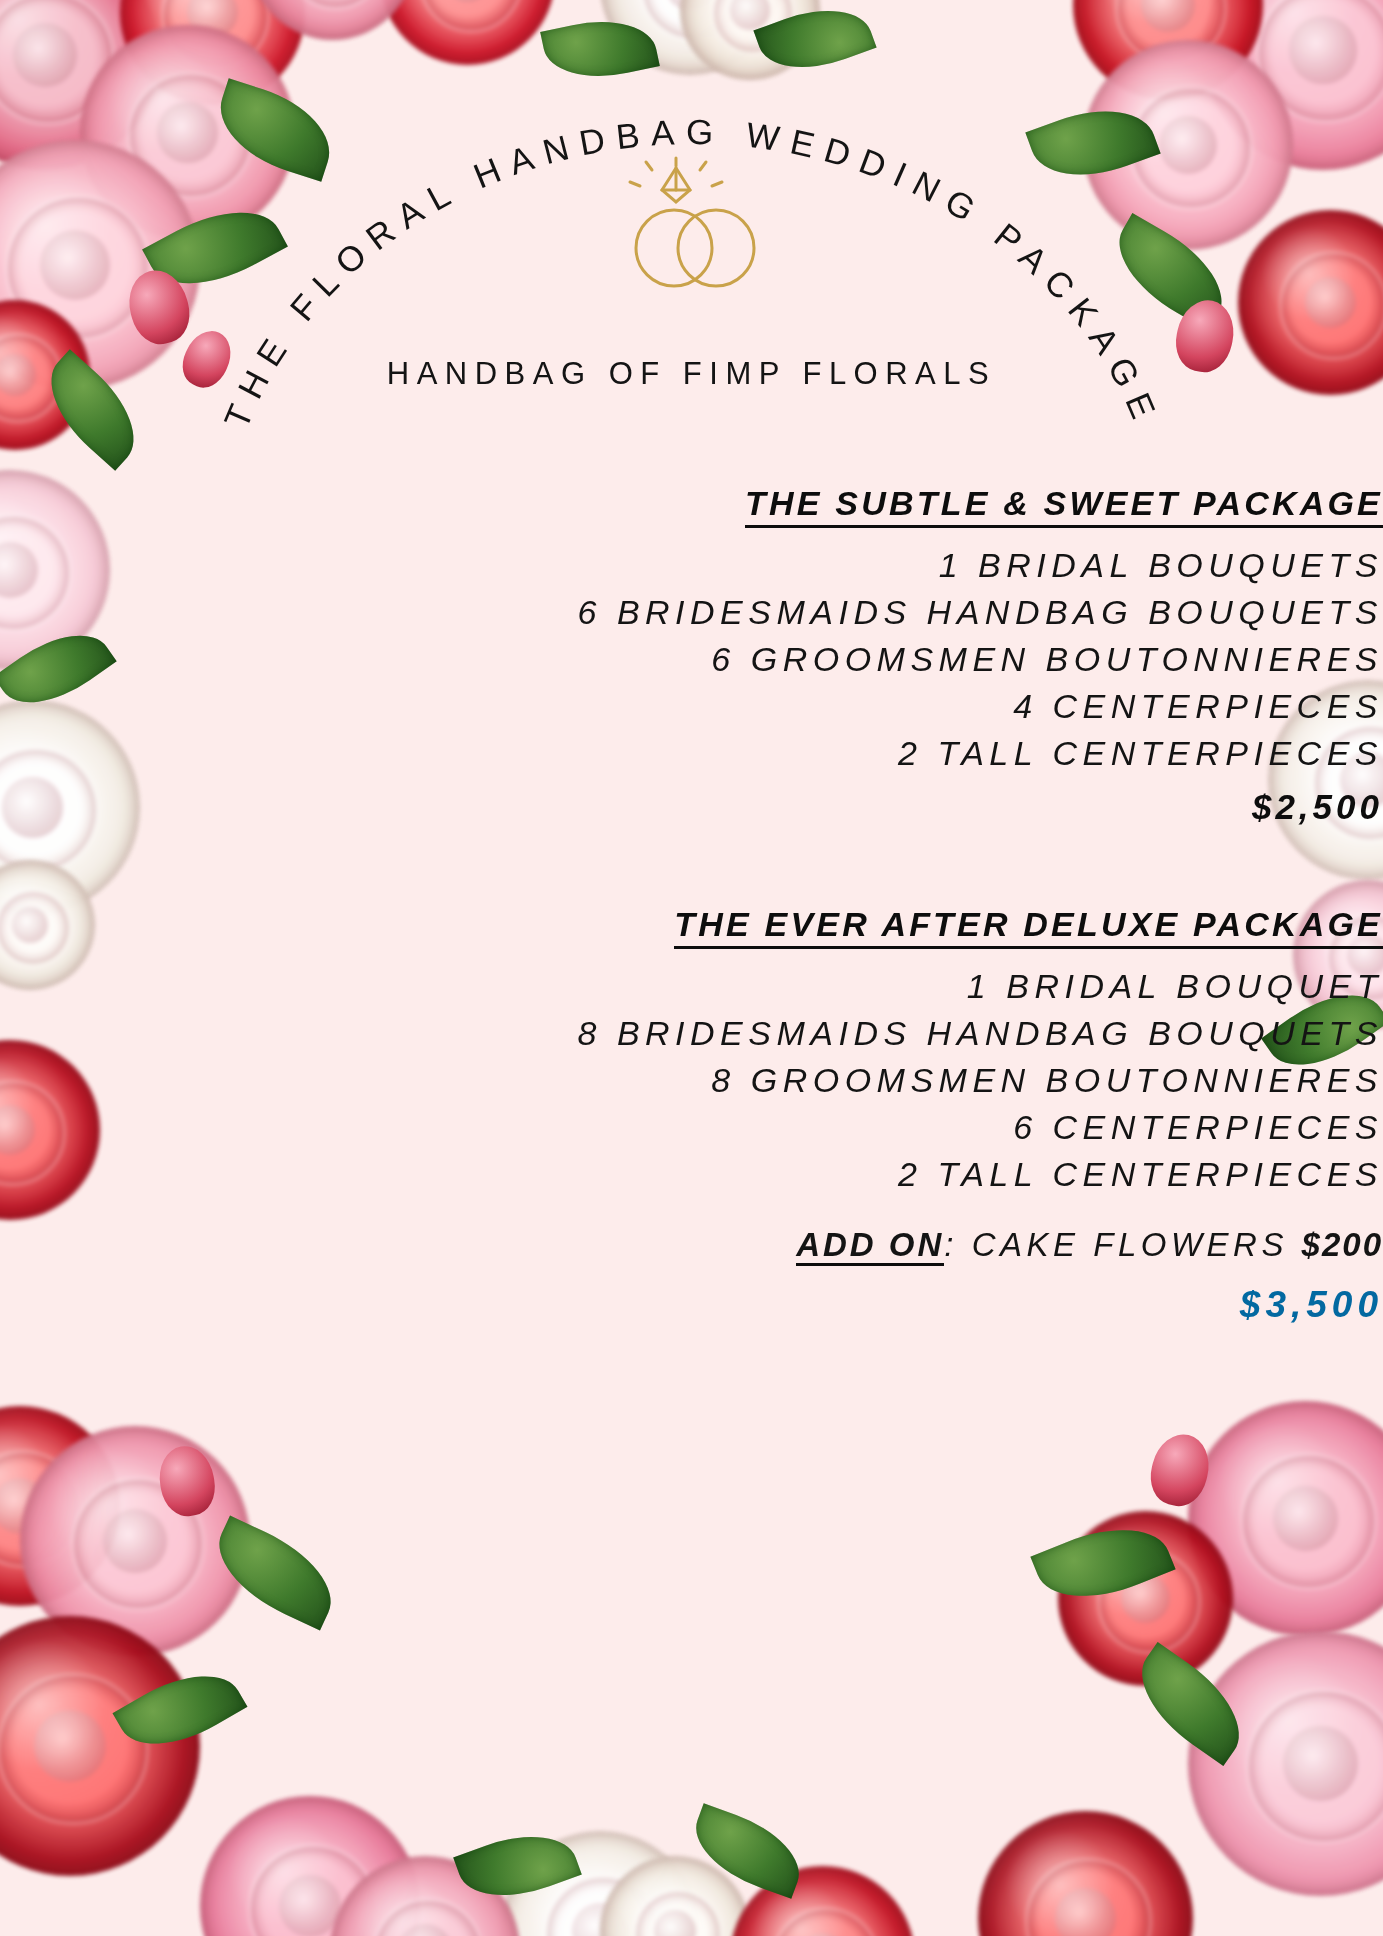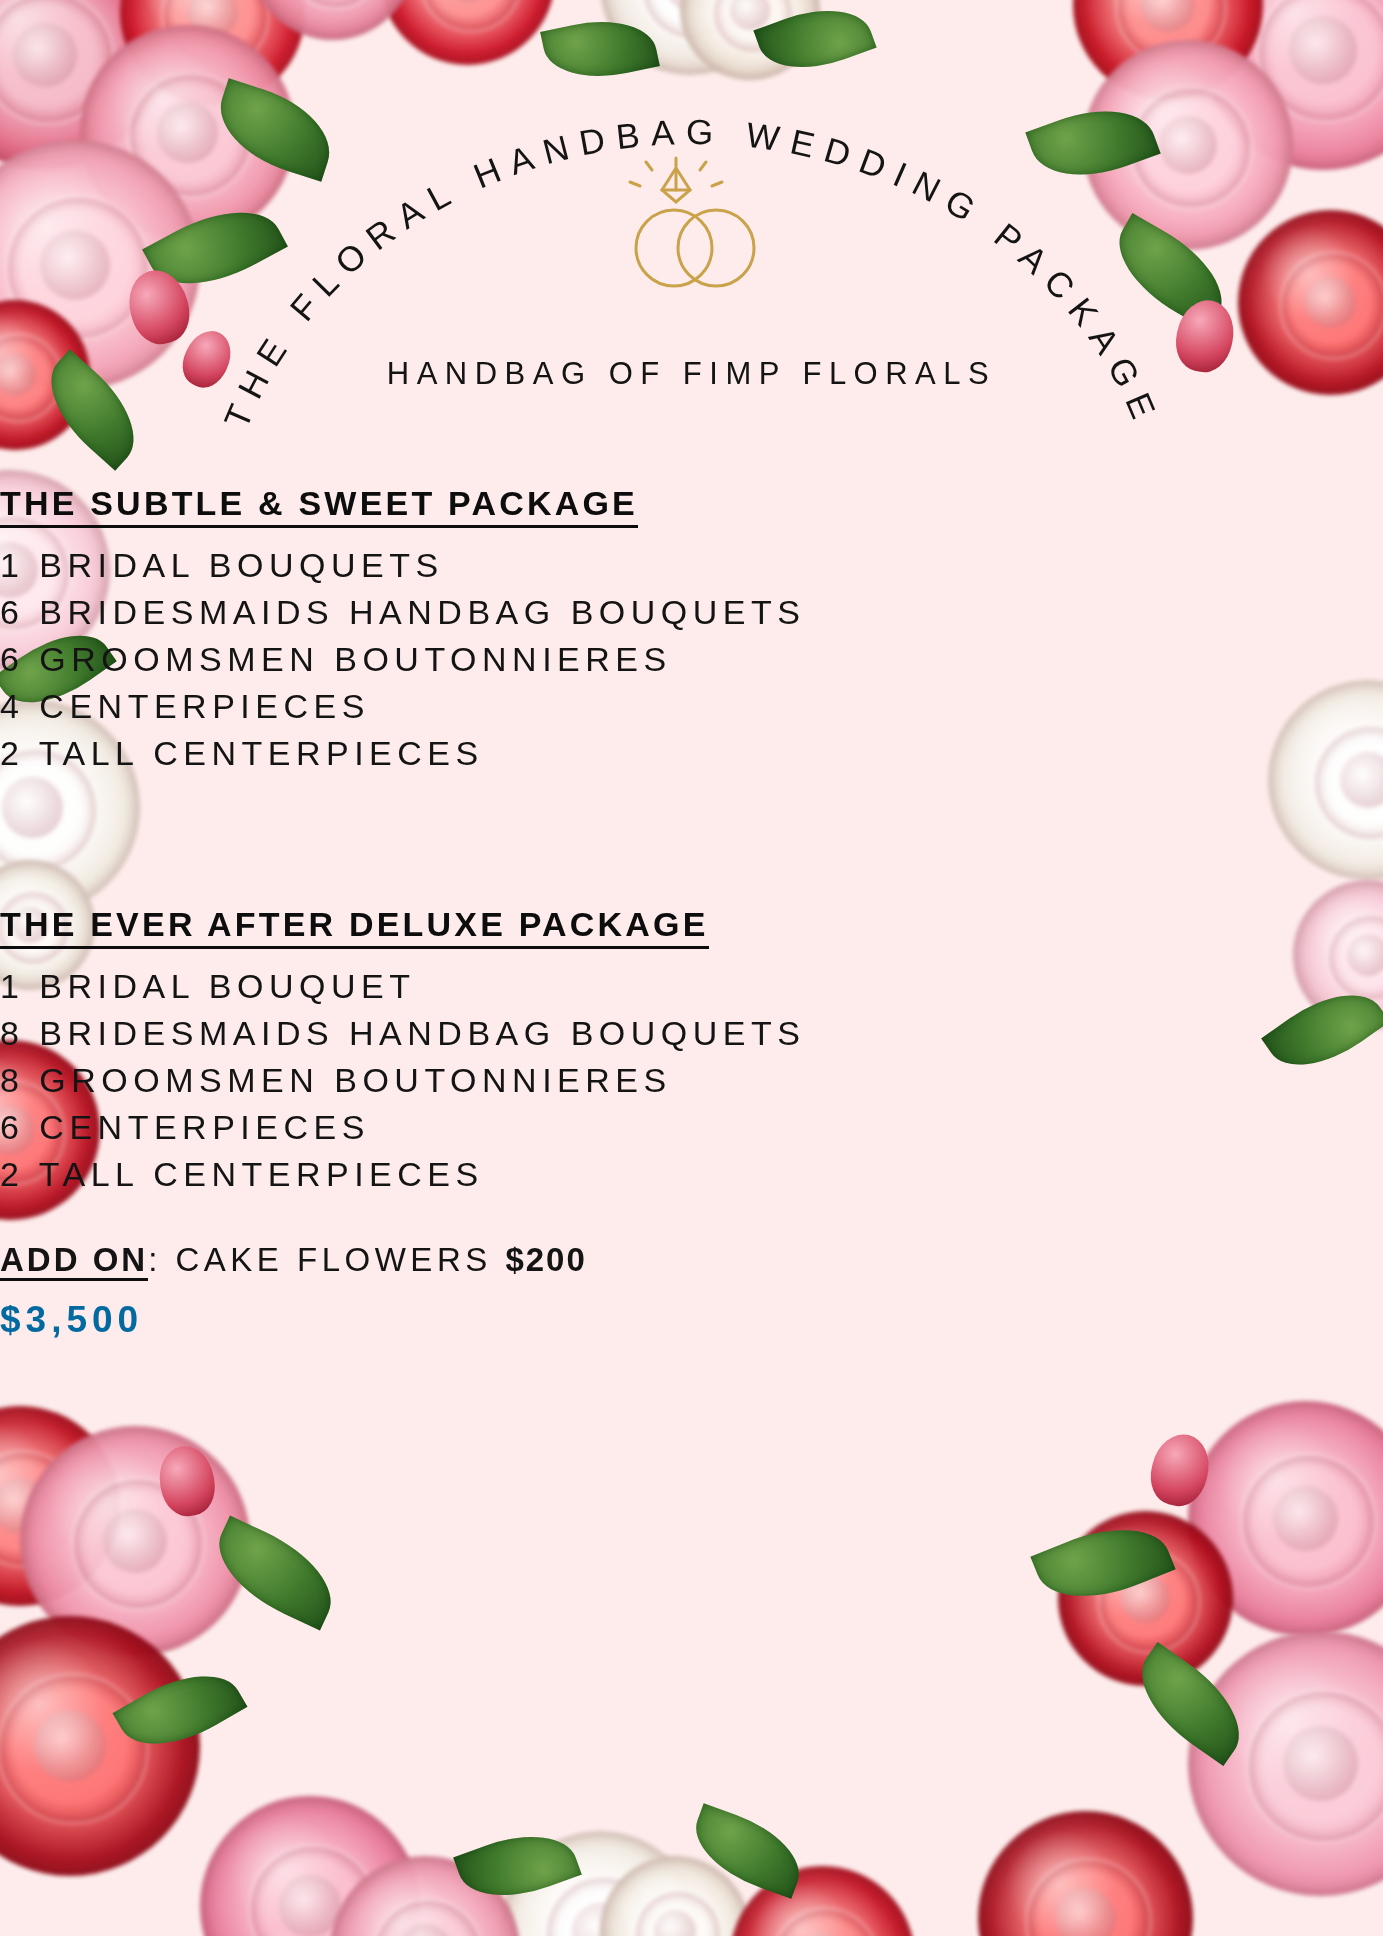--- a/index.html
+++ b/index.html
@@ -121,22 +121,23 @@
   .byline div {
     font-size: 31px;
     letter-spacing: 7.5px;
     color: #141414;
     font-weight: 400;
   }
 
   .package {
     position: absolute;
     left: 0;
-    right: 12px;
-    text-align: left;
+    right: 0;
+    text-align: right;
+    font-style: italic;
   }
   .pkg-one { top: 484px; }
   .pkg-two { top: 905px; }
 
   .pkg-title {
     display: inline-block;
     font-size: 34px;
     font-weight: bold;
     letter-spacing: 3.2px;
     color: #0d0d0d;
@@ -155,21 +156,21 @@
     font-size: 35px;
     font-weight: bold;
     letter-spacing: 4px;
     color: #0d0d0d;
     margin-top: 10px;
   }
   .addon {
     font-size: 33px;
     letter-spacing: 4.5px;
     color: #141414;
-    margin-top: 43px;
+    margin-top: 28px;
   }
   .addon .addon-label {
     font-weight: bold;
     border-bottom: 3px solid #0d0d0d;
     letter-spacing: 3px;
   }
   .addon .addon-price {
     font-weight: bold;
     letter-spacing: 2px;
   }
@@ -282,20 +283,21 @@
       <div>HANDBAG OF FIMP FLORALS</div>
     </div>
 
     <div class="package pkg-one">
       <div class="pkg-title">THE SUBTLE &amp; SWEET PACKAGE</div>
       <div class="pkg-line">1 BRIDAL BOUQUETS</div>
       <div class="pkg-line">6 BRIDESMAIDS HANDBAG BOUQUETS</div>
       <div class="pkg-line">6 GROOMSMEN BOUTONNIERES</div>
       <div class="pkg-line">4 CENTERPIECES</div>
       <div class="pkg-line">2 TALL CENTERPIECES</div>
+      <div class="pkg-price">$2,500</div>
     </div>
 
     <div class="package pkg-two">
       <div class="pkg-title">THE EVER AFTER DELUXE PACKAGE</div>
       <div class="pkg-line">1 BRIDAL BOUQUET</div>
       <div class="pkg-line">8 BRIDESMAIDS HANDBAG BOUQUETS</div>
       <div class="pkg-line">8 GROOMSMEN BOUTONNIERES</div>
       <div class="pkg-line">6 CENTERPIECES</div>
       <div class="pkg-line">2 TALL CENTERPIECES</div>
 

